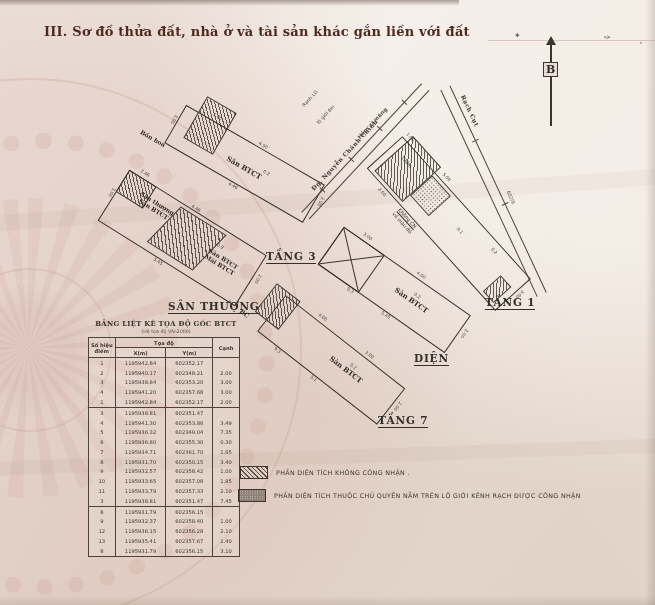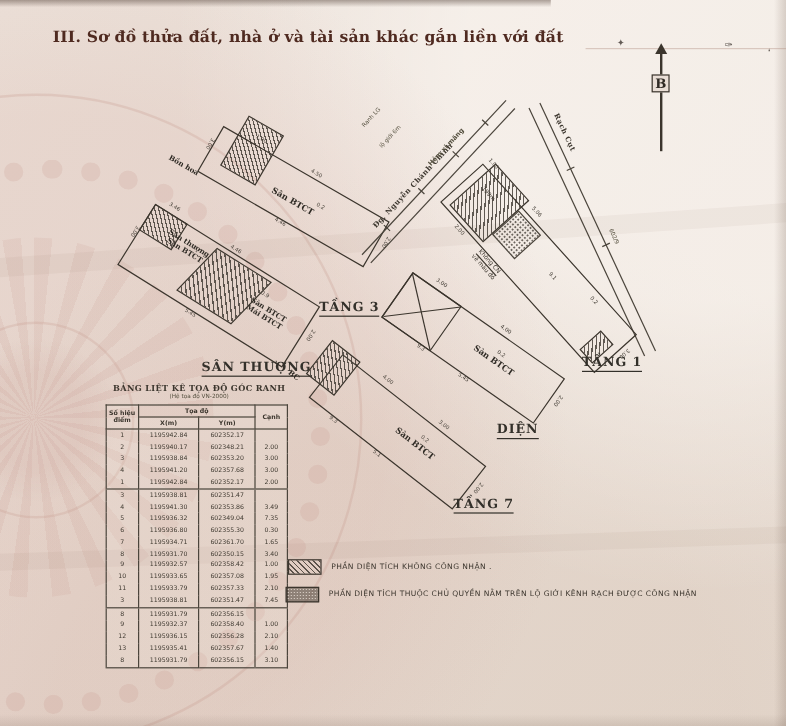--- a/index.html
+++ b/index.html
@@ -192,21 +192,21 @@
     <span class="dim" style="left:60px;top:22px;">5.06</span>
     <span class="dim" style="left:110px;top:48px;">9.1</span>
     <span class="dim" style="left:148px;top:36px;">0.2</span>
     <span class="dim v" style="left:196px;top:46px;">3.00</span>
     <span class="dim" style="left:28px;top:80px;">2.00</span>
     <span class="dim" style="left:6px;top:22px;">1.00</span>
   </div>
   <div class="floor-title" style="left:485px;top:296px;">TẦNG 1</div>
 
   <div class="tbl-wrap">
-    <div class="tbl-title">BẢNG LIỆT KÊ TỌA ĐỘ GÓC RANH</div>
+    <div class="tbl-title">BẢNG LIỆT KÊ TỌA ĐỘ GÓC BTCT</div>
     <div class="tbl-sub">(Hệ tọa độ VN-2000)</div>
     <table class="coord">
       <thead>
         <tr>
           <th rowspan="2" style="width:26px;">Số hiệu điểm</th>
           <th colspan="2">Tọa độ</th>
           <th rowspan="2" style="width:26px;">Cạnh</th>
         </tr>
         <tr>
           <th style="width:52px;">X(m)</th>

